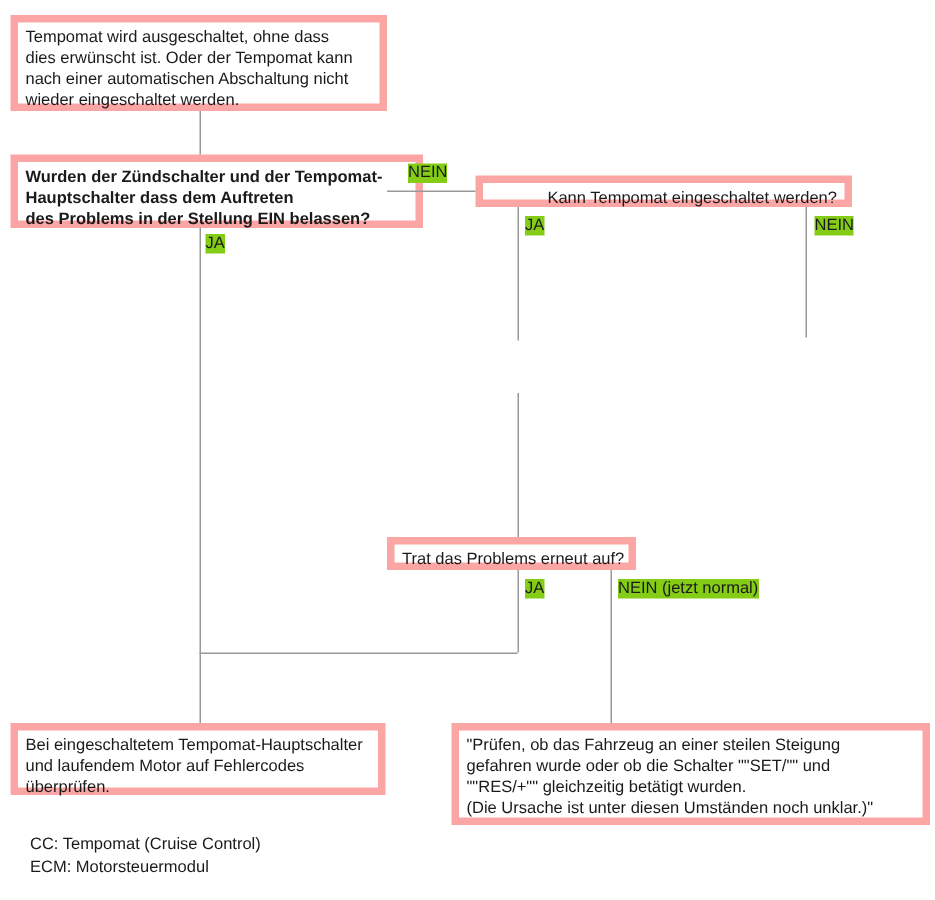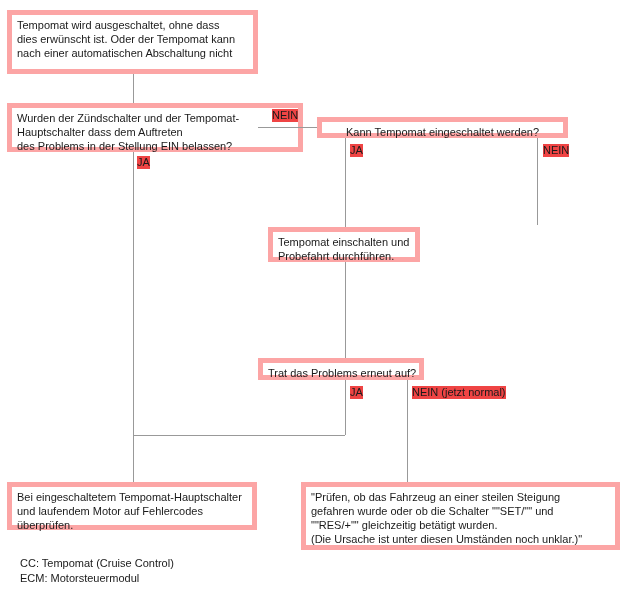--- a/index.html
+++ b/index.html
@@ -15,61 +15,58 @@
   }
   .node {
     position: absolute;
     box-sizing: border-box;
     background: #ffffff;
     border: 5px solid #fca5a5;
     padding: 3px 5px;
     line-height: 14px;
     white-space: nowrap;
   }
-  .node.center { text-align: center; }
+  .node.center { text-align: right; }
   .vline, .hline { position: absolute; background: #999999; }
   .vline { width: 1px; }
   .hline { height: 1px; }
   .edge-label {
     position: absolute;
     line-height: 13px;
     white-space: nowrap;
-    background: #ef4444;
+    background: #84cc16;
   }
   .legend-line {
     position: absolute;
     line-height: 14px;
     white-space: nowrap;
   }
 </style>
 </head>
 <body>
 
 <div class="canvas">
 
   <div class="node" style="left:7px; top:10px; width:251px; height:64px;">
     <div>Tempomat wird ausgeschaltet, ohne dass</div>
     <div>dies erwünscht ist. Oder der Tempomat kann</div>
     <div>nach einer automatischen Abschaltung nicht</div>
+    <div>wieder eingeschaltet werden.</div>
   </div>
 
-  <div class="node" style="left:7px; top:103px; width:296px; height:49px;">
+  <div class="node" style="left:7px; top:103px; width:275px; height:49px;font-weight:bold;">
     <div>Wurden der Zündschalter und der Tempomat-</div>
     <div>Hauptschalter dass dem Auftreten</div>
     <div>des Problems in der Stellung EIN belassen?</div>
   </div>
 
   <div class="node center" style="left:317px; top:117px; width:251px; height:21px;">
     <div>Kann Tempomat eingeschaltet werden?</div>
   </div>
 
-  <div class="node" style="left:268px; top:227px; width:152px; height:35px;">
-    <div>Tempomat einschalten und</div>
-    <div>Probefahrt durchführen.</div>
-  </div>
 
 
   <div class="node center" style="left:258px; top:358px; width:166px; height:22px;">
     <div>Trat das Problems erneut auf?</div>
   </div>
 
   <div class="node" style="left:7px; top:482px; width:250px; height:48px;">
     <div>Bei eingeschaltetem Tempomat-Hauptschalter</div>
     <div>und laufendem Motor auf Fehlercodes</div>
     <div>überprüfen.</div>

